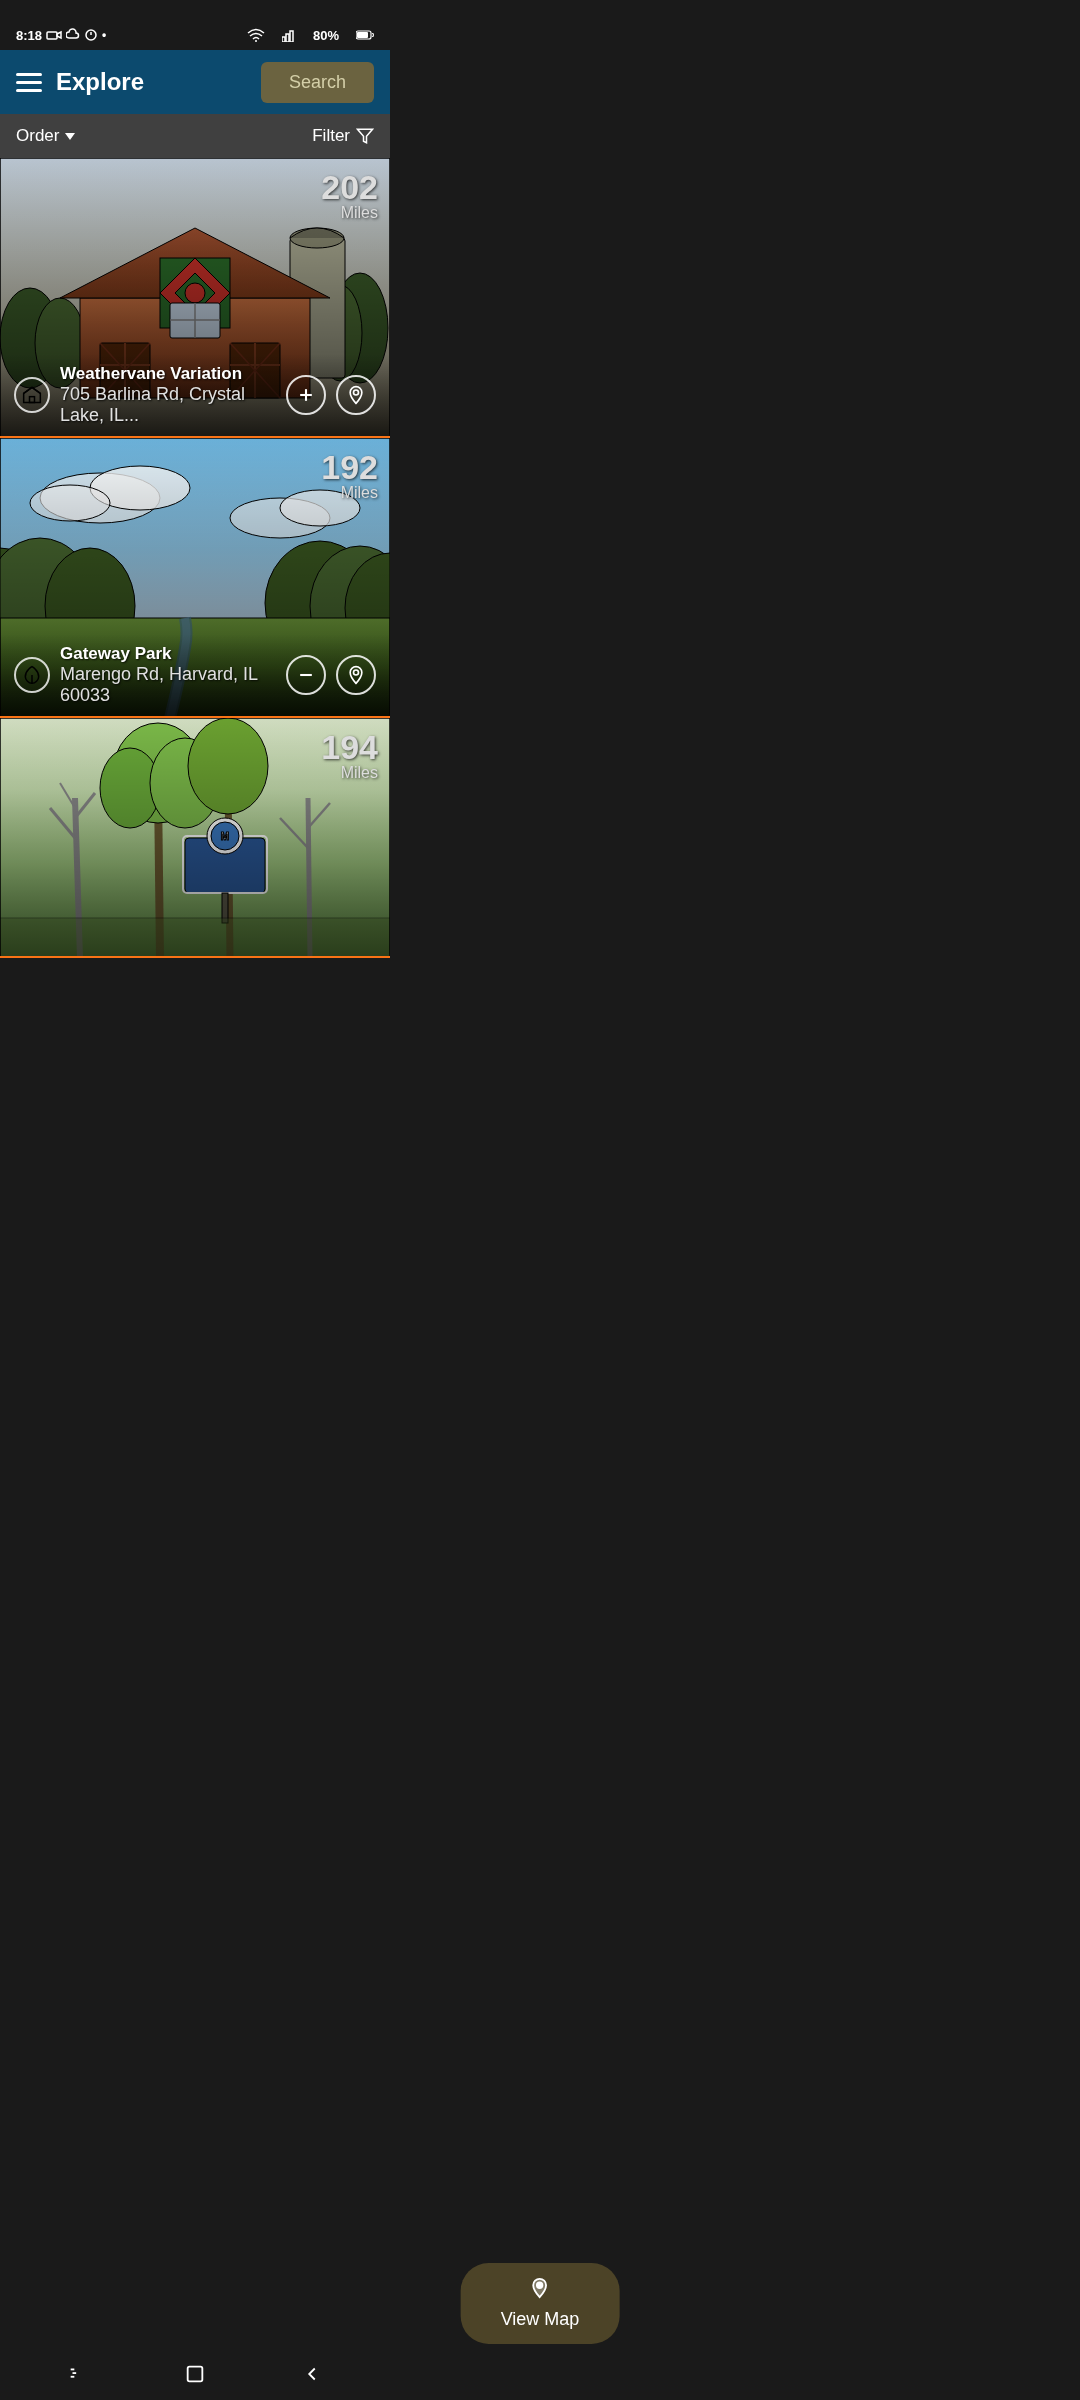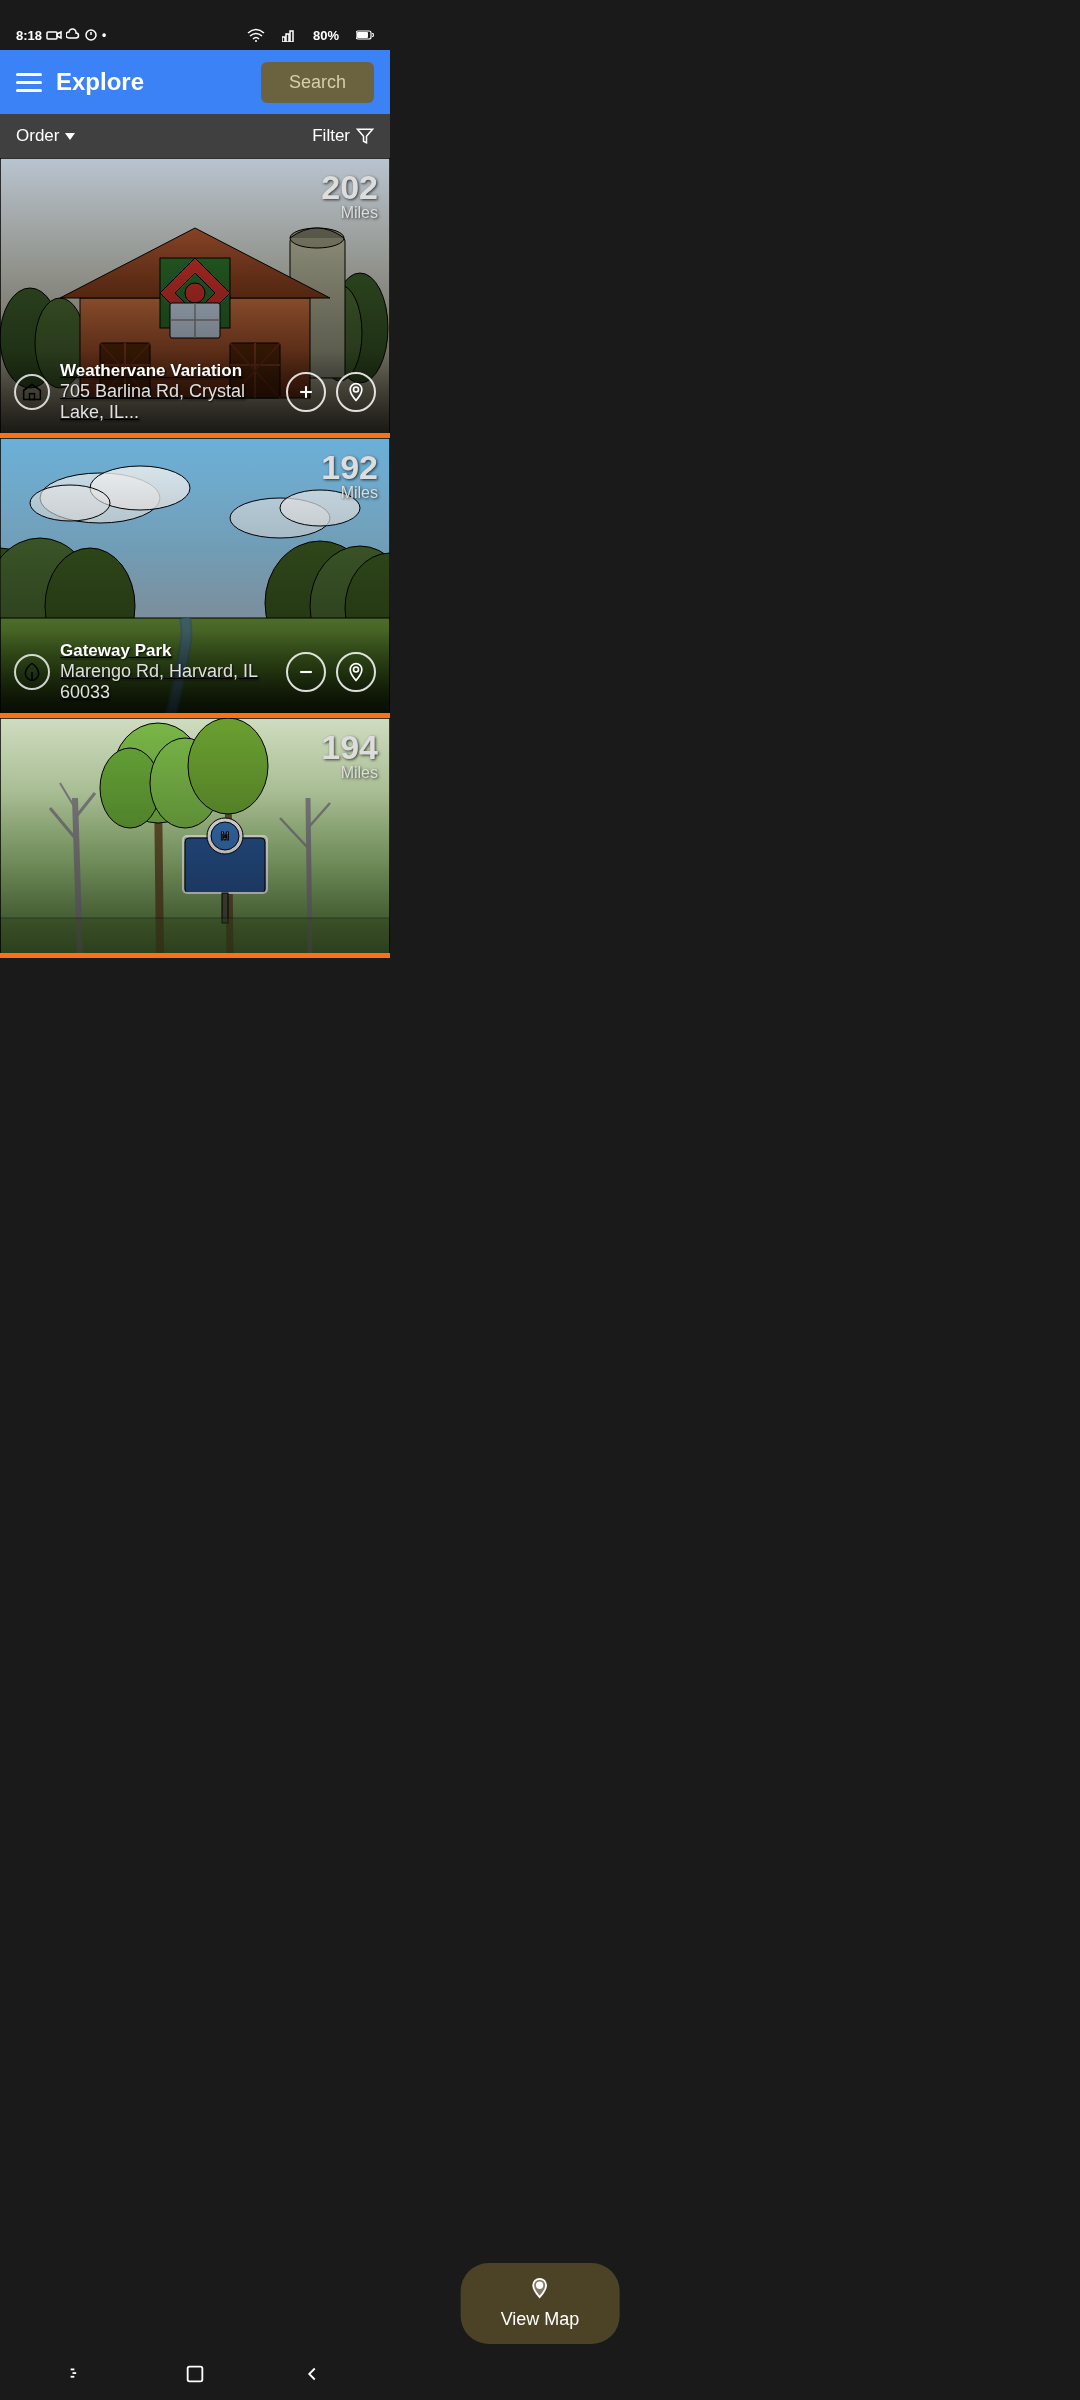--- a/index.html
+++ b/index.html
@@ -25,21 +25,21 @@
       justify-content: space-between;
       align-items: center;
       height: 30px;
       margin-top: 20px;
     }
     .status-left { display: flex; align-items: center; gap: 4px; }
     .status-right { display: flex; align-items: center; gap: 17px; }
 
     
     .header {
-      background: #3b82f6;
+      background: #0c4a6e;
       padding: 10px 16px;
       display: flex;
       align-items: center;
       justify-content: space-between;
       height: 64px;
     }
     .header-left {
       display: flex;
       align-items: center;
       gap: 14px;
@@ -107,21 +107,21 @@
     
     .cards-container {
       overflow-y: auto;
     }
 
     .card {
       position: relative;
       width: 100%;
       height: 280px;
       overflow: hidden;
-      border-bottom: 5px solid #f97316;
+      border-bottom: 2px solid #f97316;
     }
 
     .distance-badge {
       position: absolute;
       top: 12px;
       right: 12px;
       text-align: right;
       color: #ddd;
       text-shadow: 1px 1px 3px rgba(0,0,0,0.7);
     }
@@ -156,21 +156,21 @@
     .card-icon-circle {
       width: 36px;
       height: 36px;
       border: 2px solid rgba(255,255,255,0.8);
       border-radius: 50%;
       display: flex;
       align-items: center;
       justify-content: center;
       flex-shrink: 0;
     }
-    .card-text { flex: 1; text-decoration: underline; }
+    .card-text { flex: 1; }
     .card-title {
       color: #fff;
       font-size: 17px;
       font-weight: 700;
       text-shadow: 1px 1px 2px rgba(0,0,0,0.8);
     }
     .card-address {
       color: #e0e0e0;
       font-size: 18px;
       text-shadow: 1px 1px 2px rgba(0,0,0,0.8);

